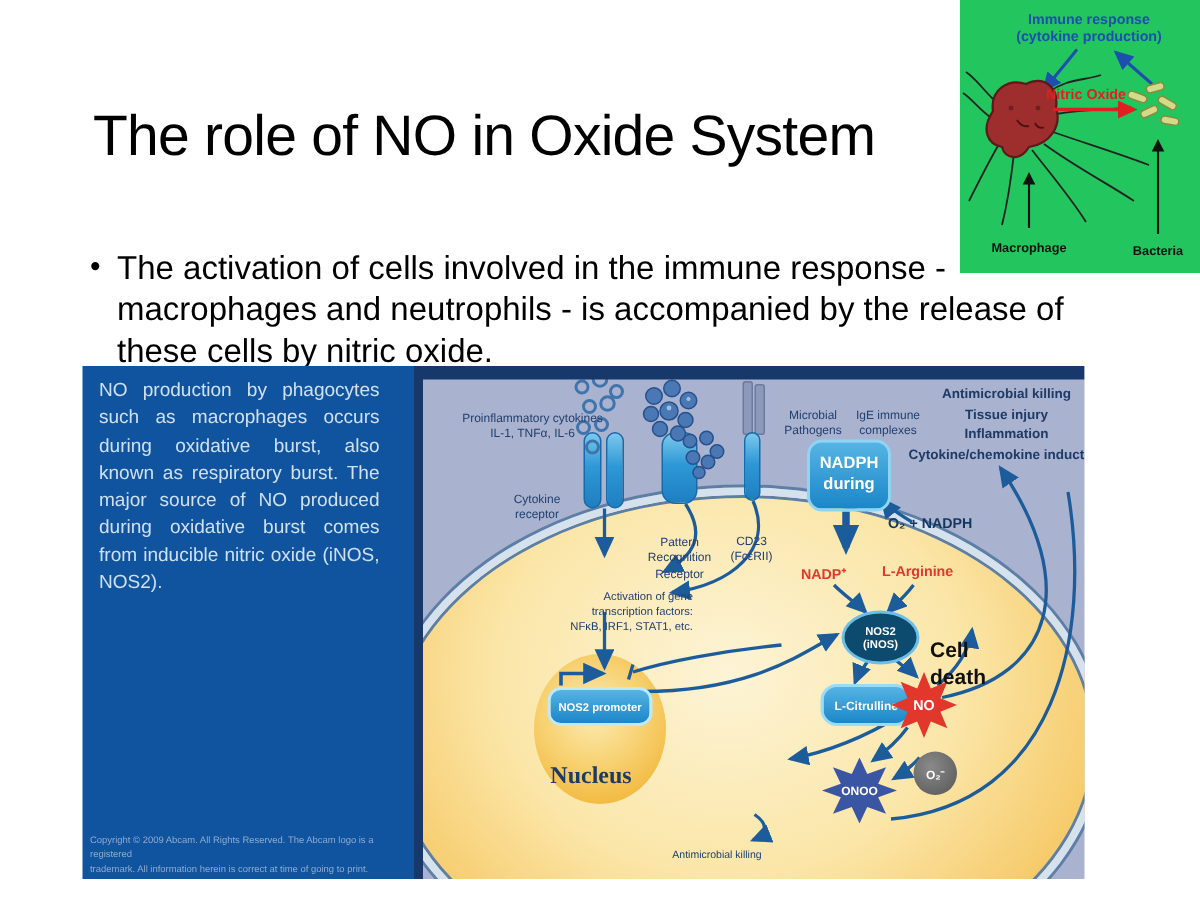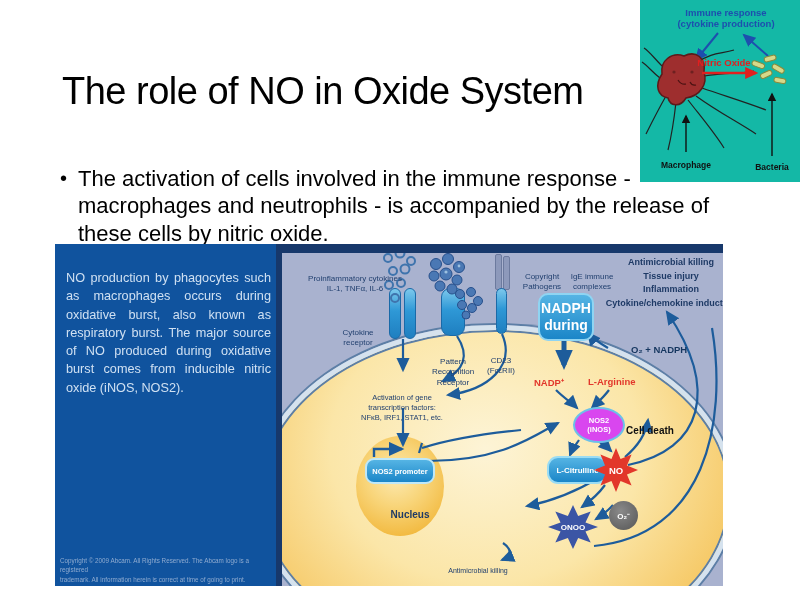--- a/index.html
+++ b/index.html
@@ -8,28 +8,28 @@
 
   
   .title{position:absolute;left:62px;top:70px;width:700px;font-size:38px;color:#000;
          white-space:nowrap;letter-spacing:-0.5px;z-index:1;}
   .bullet{position:absolute;left:60px;top:165px;width:676px;font-size:22px;line-height:1.24;
           color:#000;z-index:1;display:flex;}
   .bullet .dot{flex:0 0 18px;font-size:20px;line-height:1.35;}
   .bullet .btxt{flex:1;}
 
   
-  .inset{position:absolute;left:640px;top:0;width:160px;height:182px;background:#14b8a6;z-index:6;overflow:hidden;}
+  .inset{position:absolute;left:640px;top:0;width:160px;height:182px;background:#22c55e;z-index:6;overflow:hidden;}
   .ins-blue{font:bold 9.5px "Liberation Sans",sans-serif;fill:#1d4fae;}
   .ins-red{font:bold 9.5px "Liberation Sans",sans-serif;fill:#e02020;}
   .ins-black{font:bold 8.5px "Liberation Sans",sans-serif;fill:#111;}
 
   
   .panel{position:absolute;left:55px;top:244px;width:221px;height:342px;background:#10539e;z-index:3;}
-  .panel-text{padding:7px 5px 0 11px;color:#cfe0f2;font-size:12.7px;line-height:1.44;text-align:justify;margin-top:18px;}
+  .panel-text{padding:7px 23px 0 11px;color:#cfe0f2;font-size:12.7px;line-height:1.44;text-align:justify;}
   .panel-text p{margin:0;}
   .panel-text p+p{margin-top:17px;}
   .copyright{position:absolute;left:5px;right:4px;bottom:2px;font-size:6.3px;color:#8fabd0;line-height:1.5;}
 
   
   .diagram{position:absolute;left:276px;top:244px;width:447px;height:342px;background:#a9b2cf;
            overflow:hidden;z-index:3;}
   .diag-topbar{position:absolute;left:0;top:0;width:100%;height:9px;background:#17386b;z-index:8;}
   .diag-leftbar{position:absolute;left:0;top:0;width:6px;height:100%;background:#17386b;z-index:8;}
   .cell{position:absolute;left:-21px;top:81px;width:470px;height:330px;border-radius:50%;
@@ -39,43 +39,43 @@
   .outcomes{position:absolute;left:325px;top:12px;width:140px;text-align:center;color:#1e3a66;
             font-weight:bold;font-size:9px;line-height:1.5;z-index:7;}
   .bar{position:absolute;border-radius:6px;z-index:4;
        background:linear-gradient(180deg,#7cc8ec 0%, #2e98d6 45%, #1f7fc0 100%);
        border:1px solid #1a6aa8;}
   .igebar{position:absolute;border-radius:2px;background:#8d99bb;border:1px solid #6c7a9e;z-index:4;}
   .bluebox{position:absolute;display:flex;align-items:center;justify-content:center;text-align:center;
            color:#fff;font-weight:bold;z-index:5;
            background:linear-gradient(180deg,#55b4e4,#1b86c8);}
   #box-nadph{left:262px;top:49px;width:52px;height:44px;border-radius:10px;border:2px solid #8fd4f2;
-             font-size:14px;line-height:1.25;}
-  #ell-nos2{left:297px;top:163px;width:48px;height:32px;border-radius:50%;background:#d946ef;
+             font-size:11px;line-height:1.25;}
+  #ell-nos2{left:285px;top:163px;width:48px;height:32px;border-radius:50%;background:#0c4a6e;
             border:2px solid #6cc0e8;font-size:7.5px;line-height:1.2;}
   #box-lcit{left:271px;top:212px;width:57px;height:24px;border-radius:11px;border:2px solid #9adcf4;font-size:8px;}
   #box-promoter{left:89px;top:214px;width:66px;height:22px;border-radius:9px;border:2px solid #bfe8f8;font-size:7.5px;}
   .redtxt{position:absolute;color:#e2372b;font-weight:bold;font-size:9.5px;white-space:nowrap;z-index:7;text-align:right;}
   .navytxt{position:absolute;color:#15365f;font-weight:bold;font-size:9.5px;white-space:nowrap;z-index:7;}
   .star{position:absolute;display:flex;align-items:center;justify-content:center;color:#fff;font-weight:bold;z-index:6;
         clip-path:polygon(100% 50%,74.9% 60.3%,85.4% 85.4%,60.3% 74.9%,50% 100%,39.7% 74.9%,14.6% 85.4%,25.1% 60.3%,0% 50%,25.1% 39.7%,14.6% 14.6%,39.7% 25.1%,50% 0%,60.3% 25.1%,85.4% 14.6%,74.9% 39.7%);}
   #star-no{left:318px;top:204px;width:44px;height:44px;background:#e2372b;font-size:9.5px;}
   #star-onoo{left:272px;top:261px;width:50px;height:44px;background:#3b55a5;font-size:8px;}
   #circ-o2{position:absolute;left:333px;top:257px;width:29px;height:29px;border-radius:50%;z-index:6;
            background:radial-gradient(circle at 40% 35%, #8a8a8a, #555);display:flex;align-items:center;
            justify-content:center;color:#fff;font-size:8px;font-weight:bold;}
   #circ-nucleus{position:absolute;left:80px;top:192px;width:88px;height:100px;border-radius:50%;z-index:2;
            background:radial-gradient(circle at 45% 40%, #fceab2 0%, #f8d478 40%, #f2b93f 80%, #eeac2f 100%);}
-  #lbl-nucleus{left:100px;top:244px;width:68px;font-weight:bold;font-size:10px;color:#1e3a66;}
+  #lbl-nucleus{left:84px;top:244px;width:68px;font-weight:bold;font-size:16px;color:#1e3a66;font-family:Liberation Serif, serif;}
   #circ-phago{position:absolute;left:153px;top:230px;width:94px;height:88px;border-radius:50%;z-index:2;
            background:radial-gradient(circle at 38% 30%, #d8ecf8 0%, #9ecbe9 35%, #4f9bd4 75%, #3583c2 100%);
            display:flex;justify-content:center;align-items:flex-start;padding-top:28px;box-sizing:border-box;
            color:#1e3a66;font-weight:bold;font-size:10px;}
-  #lbl-celldeath{left:344px;top:160px;width:60px;font-weight:bold;font-size:10px;color:#101010;text-align:center;}
-  #lbl-activation{left:66px;top:129px;width:120px;font-size:7.5px;line-height:1.35;}
+  #lbl-celldeath{left:344px;top:160px;width:60px;font-weight:bold;font-size:14px;color:#101010;text-align:left;}
+  #lbl-activation{left:66px;top:129px;width:120px;font-size:7.5px;line-height:1.35;text-align:right;}
   #lbl-antimicro{left:158px;top:302px;width:88px;font-size:7px;}
   .arrows{position:absolute;left:0;top:0;z-index:5;}
 </style>
 </head>
 <body>
 
 <div class="slide">
 
   <h1 class="title" style="margin:0;font-weight:400;">The role of NO in Oxide System</h1>
 
@@ -224,21 +224,21 @@
         <path d="M227,299 C236,305 236,312 226,316" marker-end="url(#mh)"></path>
         <path d="M318,302 C428,292 452,180 436,84"></path>
       </g>
     </svg>
 
     <div class="dlabel" style="left:10px;top:10px;width:138px;">
       <div>Proinflammatory cytokines</div>
       <div>IL-1, TNFα, IL-6</div>
     </div>
     <div class="dlabel" style="left:228px;top:8px;width:76px;">
-      <div>Copyright</div>
+      <div>Microbial</div>
       <div>Pathogens</div>
     </div>
     <div class="dlabel" style="left:284px;top:8px;width:64px;">
       <div>IgE immune</div>
       <div>complexes</div>
     </div>
     <div class="outcomes">
       <div>Antimicrobial killing</div>
       <div>Tissue injury</div>
       <div>Inflammation</div>
@@ -257,21 +257,21 @@
       <div>CD23</div>
       <div>(FcεRII)</div>
     </div>
 
     <div class="bluebox" id="box-nadph">
       <div>
         <div>NADPH</div>
         <div>during</div>
       </div>
     </div>
-    <div class="navytxt" style="left:316px;top:100px;margin-left:39px;">O₂ + NADPH</div>
+    <div class="navytxt" style="left:316px;top:100px;">O₂ + NADPH</div>
     <div class="redtxt" style="left:258px;top:132px;">NADP⁺</div>
     <div class="redtxt" style="left:312px;top:132px;">L-Arginine</div>
     <div class="bluebox" id="ell-nos2">
       <div>
         <div>NOS2</div>
         <div>(iNOS)</div>
       </div>
     </div>
     <div class="dlabel" id="lbl-celldeath">Cell death</div>
     <div class="bluebox" id="box-lcit">L-Citrulline</div>

